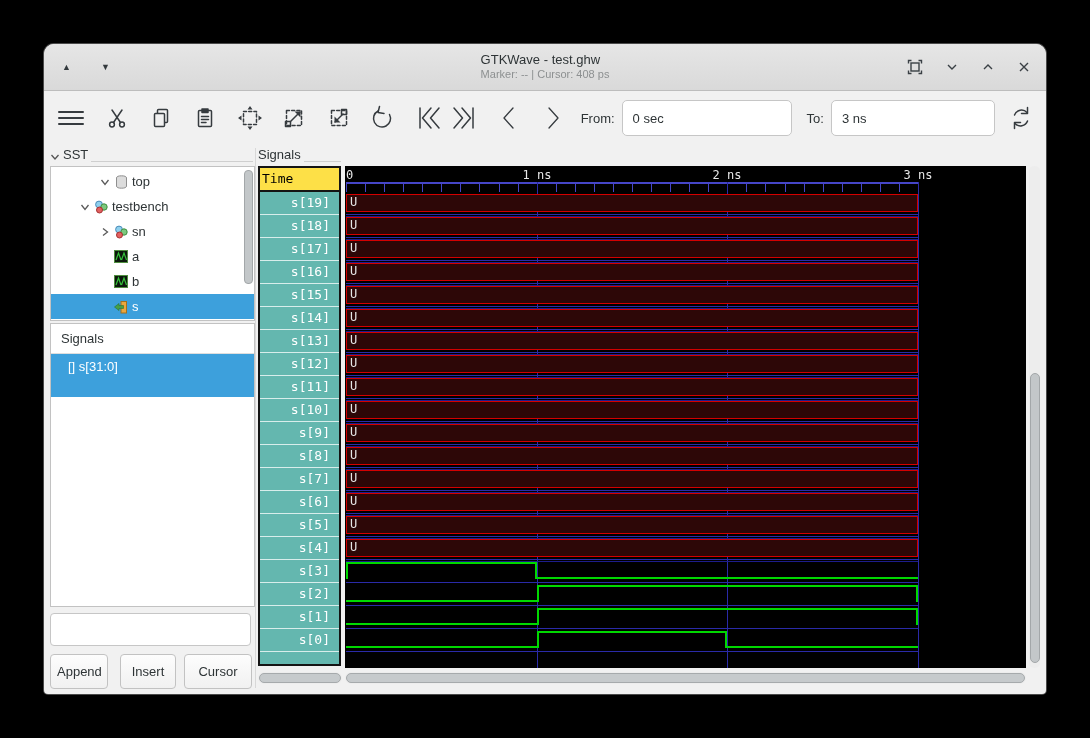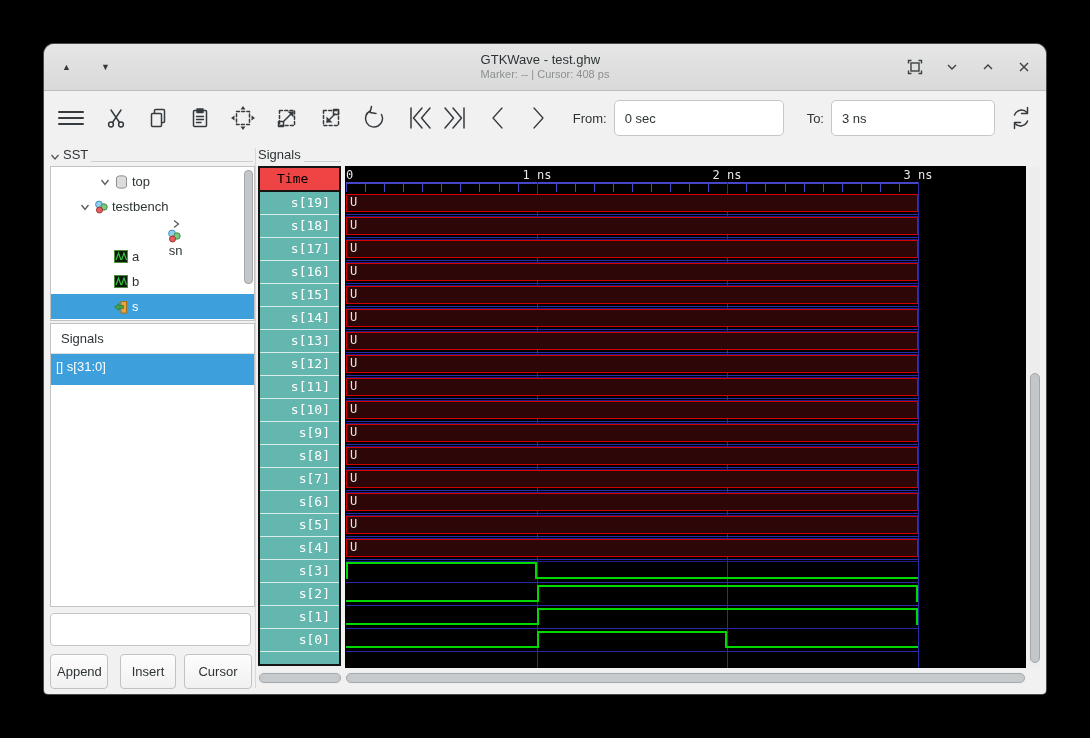--- a/index.html
+++ b/index.html
@@ -18,51 +18,51 @@
   .titles{line-height:1.25;}
   .title{font-size:13px;color:#2e3436;}
   .subtitle{font-size:11px;color:#8d9091;}
   .win-controls{position:absolute;right:12px;display:flex;gap:16px;align-items:center;}
   .ctl-btn{border:none;background:none;padding:3px;display:flex;align-items:center;}
   .ctl-btn svg{stroke:#3a4045;fill:none;stroke-width:1.4;}
   
   .toolbar{height:54px;display:flex;align-items:center;padding:0 12px;gap:7px;background:#f1f1f1;}
   .tbtn{width:34px;height:34px;border:none;background:none;display:flex;align-items:center;justify-content:center;padding:0;}
   .tbtn svg{stroke:#363b3f;fill:none;stroke-width:1.5;stroke-linecap:round;stroke-linejoin:round;}
-  .tb-label{font-size:13px;color:#2e3436;margin-left:16px;}
+  .tb-label{font-size:13px;color:#2e3436;margin-left:8px;}
   .tb-input{height:34px;border:1px solid #c6c6c6;border-radius:5px;background:#fff;font-size:13px;
             color:#2e3436;padding:0 10px;font-family:"Liberation Sans",sans-serif;}
   .spacer6{width:6px;}
   
   .frame-label{position:absolute;font-size:13px;color:#2e3436;display:flex;align-items:flex-end;gap:3px;}
   .frame-label .fline{height:1px;background:#cfcfcf;flex:1;}
   .fchev{stroke:#555;fill:none;stroke-width:1.3;}
   
   .tree-box{position:absolute;left:6px;top:122px;width:203px;height:153px;background:#fff;
             border:1px solid #c2c2c2;overflow:hidden;}
   .tree-row{height:25px;display:flex;align-items:center;font-size:13px;color:#2e3436;white-space:nowrap;}
   .tree-row.sel{background:var(--sel);color:#fff;}
   .exp-slot{width:16px;display:flex;align-items:center;justify-content:center;flex:none;}
   .tree-icon{width:16px;height:14px;display:flex;align-items:center;justify-content:center;flex:none;margin-right:3px;}
   .tree-scroll{position:absolute;right:1px;top:3px;width:7px;height:112px;background:#c3c7c9;
                border:1px solid #a3a7a9;border-radius:4px;}
   .list-box{position:absolute;left:6px;top:279px;width:203px;height:282px;background:#fff;border:1px solid #c2c2c2;}
   .list-header{height:29px;line-height:29px;padding-left:10px;font-size:13px;color:#2e3436;border-bottom:1px solid #dedede;}
-  .list-item{height:31px;line-height:25px;padding-left:5px;font-size:13px;}
+  .list-item{height:43px;line-height:25px;padding-left:17px;font-size:13px;}
   .list-item.sel{background:var(--sel);color:#fff;}
   .search-box{position:absolute;left:6px;top:569px;width:201px;height:33px;background:#fff;border:1px solid #c6c6c6;
               border-radius:4px;display:flex;align-items:center;padding:0 8px;box-sizing:border-box;gap:6px;}
   .search-box input{border:none;outline:none;flex:1;font-size:13px;font-family:"Liberation Sans",sans-serif;background:transparent;}
   .gbtn{position:absolute;top:610px;height:35px;border:1px solid #c2c2c2;border-radius:4px;
         background:linear-gradient(#fdfdfd,#f1f1f1);font-size:13px;color:#2e3436;font-family:"Liberation Sans",sans-serif;}
   
   .names-box{position:absolute;left:214px;top:122px;width:83px;height:500px;background:var(--teal);
              border:2px solid #141414;box-sizing:border-box;overflow:hidden;}
-  .time-header{height:22px;line-height:22px;background:#ef4444;color:#000;font-family:"DejaVu Sans Mono",monospace;
-               font-size:13px;padding-left:17px;border-bottom:2px solid #141414;}
+  .time-header{height:22px;line-height:22px;background:#fde047;color:#000;font-family:"DejaVu Sans Mono",monospace;
+               font-size:13px;padding-left:2px;border-bottom:2px solid #141414;}
   .name-row{height:22px;line-height:22px;font-family:"DejaVu Sans Mono",monospace;font-size:13px;color:#fff;
             text-align:right;padding-right:9px;border-bottom:1px solid rgba(255,255,255,.75);}
   .hscroll{position:absolute;top:628px;height:12px;background:#ededed;border-radius:6px;}
   .hthumb{position:absolute;left:1px;right:1px;top:1px;bottom:1px;background:#c6cacc;border:1px solid #a6aaac;border-radius:6px;}
   
   .wave-box{position:absolute;left:301px;top:122px;width:681px;height:502px;background:#000;overflow:hidden;}
   .tl-label{position:absolute;top:2px;color:#e8e8e8;font-family:"DejaVu Sans Mono",monospace;font-size:12px;white-space:pre;}
   .ruler{position:absolute;top:16px;height:8px;border-top:2px solid var(--ruler);
          background:repeating-linear-gradient(to right,var(--ruler) 0 1px,transparent 1px 19.067px);}
   .gridv{position:absolute;width:1px;background:var(--grid);}
@@ -246,21 +246,21 @@
           </span>
           <span class="tree-icon">
             <svg width="14" height="14">
               <circle cx="5" cy="4.5" r="3.4" fill="#8fd0ee" stroke="#4a8cb8"></circle>
               <circle cx="10" cy="7" r="3.2" fill="#7cc87e" stroke="#3f8f41"></circle>
               <circle cx="5.5" cy="10" r="3" fill="#e26060" stroke="#a53030"></circle>
             </svg>
           </span>
           <span>testbench</span>
         </div>
-        <div class="tree-row" style="padding-left: 46px; flex-direction: column;">
+        <div class="tree-row" style="padding-left: 46px;">
           <span class="exp-slot">
             <svg width="10" height="10" style="stroke:#5a5a5a;fill:none;stroke-width:1.3">
               <polyline points="3,1.5 7.5,5 3,8.5"></polyline>
             </svg>
           </span>
           <span class="tree-icon">
             <svg width="14" height="14">
               <circle cx="5" cy="4.5" r="3.4" fill="#8fd0ee" stroke="#4a8cb8"></circle>
               <circle cx="10" cy="7" r="3.2" fill="#7cc87e" stroke="#3f8f41"></circle>
               <circle cx="5.5" cy="10" r="3" fill="#e26060" stroke="#a53030"></circle>

